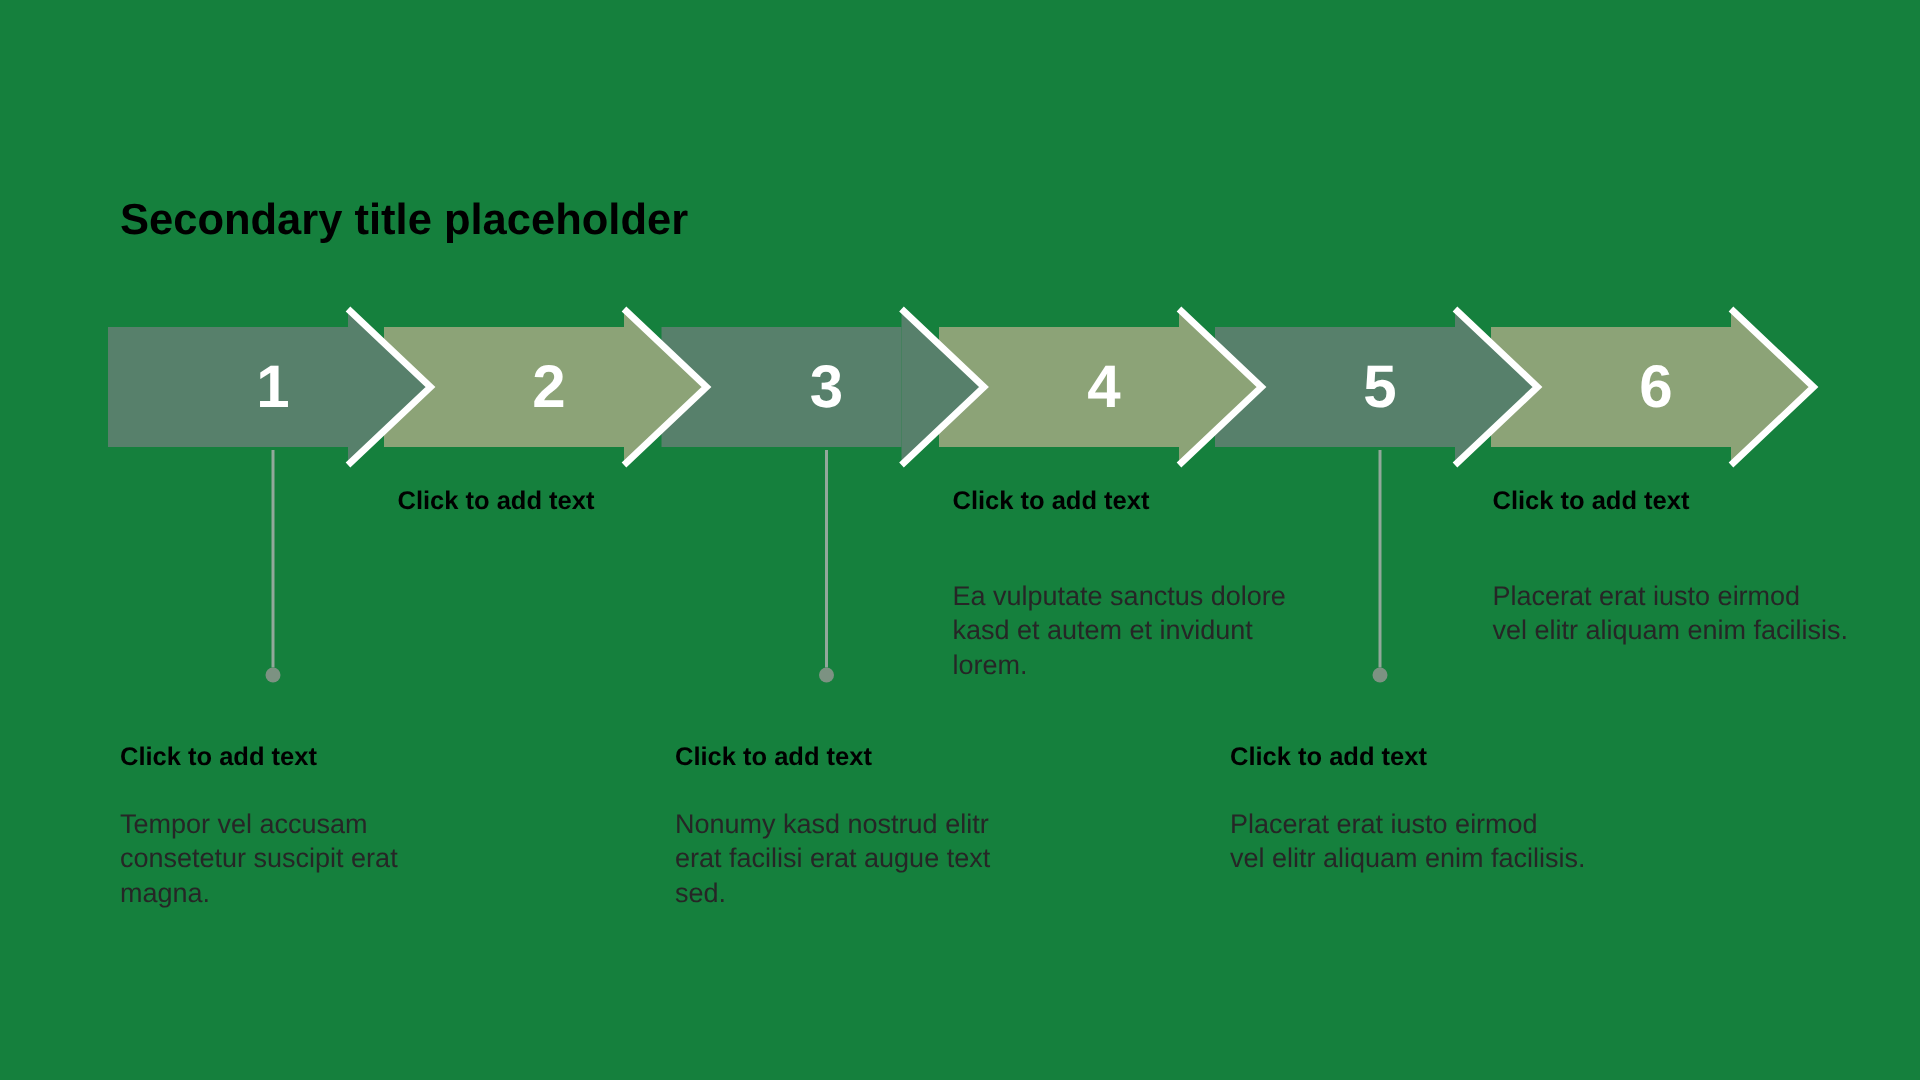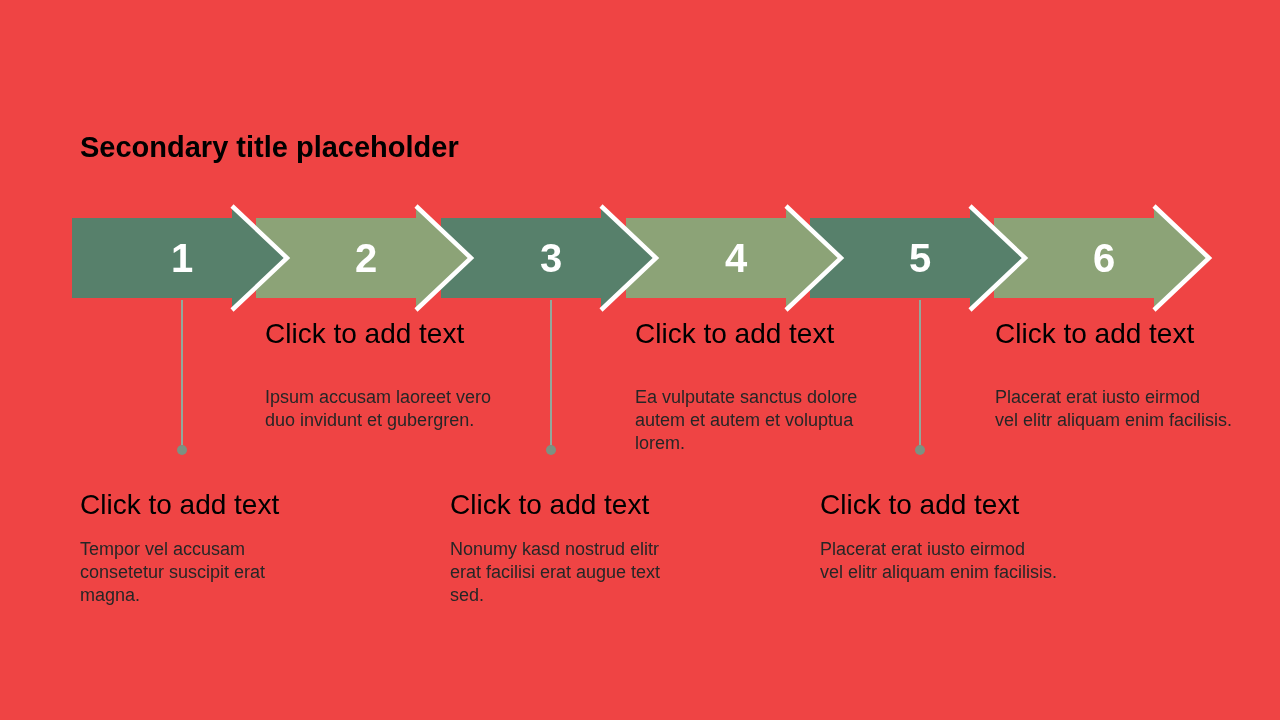--- a/index.html
+++ b/index.html
@@ -6,21 +6,21 @@
   html, body { width: 1280px; height: 720px; }
   body {
     font-family: "Liberation Sans", sans-serif;
     background: #ffffff;
     overflow: hidden;
   }
   .slide {
     position: relative;
     width: 1280px;
     height: 720px;
-    background: #ef4444;
+    background: #15803d;
   }
   .title {
     position: absolute;
     left: 80px;
     top: 130px;
     font-size: 29px;
     font-weight: bold;
     color: #000000;
     line-height: 34px;
     white-space: nowrap;
@@ -46,22 +46,22 @@
     font-weight: bold;
     color: #ffffff;
   }
   .tblock {
     position: absolute;
     width: 270px;
   }
   .tblock.top    { top: 321px; }
   .tblock.bottom { top: 492px; }
   .heading {
-    font-size: 28px;
-    font-weight: normal;
+    font-size: 17px;
+    font-weight: bold;
     color: #000000;
     line-height: 26px;
     white-space: nowrap;
   }
   .body {
     font-size: 18px;
     color: #262626;
     line-height: 23px;
     white-space: pre-line;
   }
@@ -101,27 +101,25 @@
 
   <div class="num" style="left:142px">1</div>
   <div class="num" style="left:326px">2</div>
   <div class="num" style="left:511px">3</div>
   <div class="num" style="left:696px">4</div>
   <div class="num" style="left:880px">5</div>
   <div class="num" style="left:1064px">6</div>
 
   <div class="tblock top" style="left:265px">
     <div class="heading">Click to add text</div>
-    <div class="body">Ipsum accusam laoreet vero
-duo invidunt et gubergren.</div>
   </div>
   <div class="tblock top" style="left:635px">
     <div class="heading">Click to add text</div>
     <div class="body">Ea vulputate sanctus dolore
-autem et autem et voluptua
+kasd et autem et invidunt
 lorem.</div>
   </div>
   <div class="tblock top" style="left:995px">
     <div class="heading">Click to add text</div>
     <div class="body">Placerat erat iusto eirmod
 vel elitr aliquam enim facilisis.</div>
   </div>
 
   <div class="tblock bottom" style="left:80px">
     <div class="heading">Click to add text</div>

